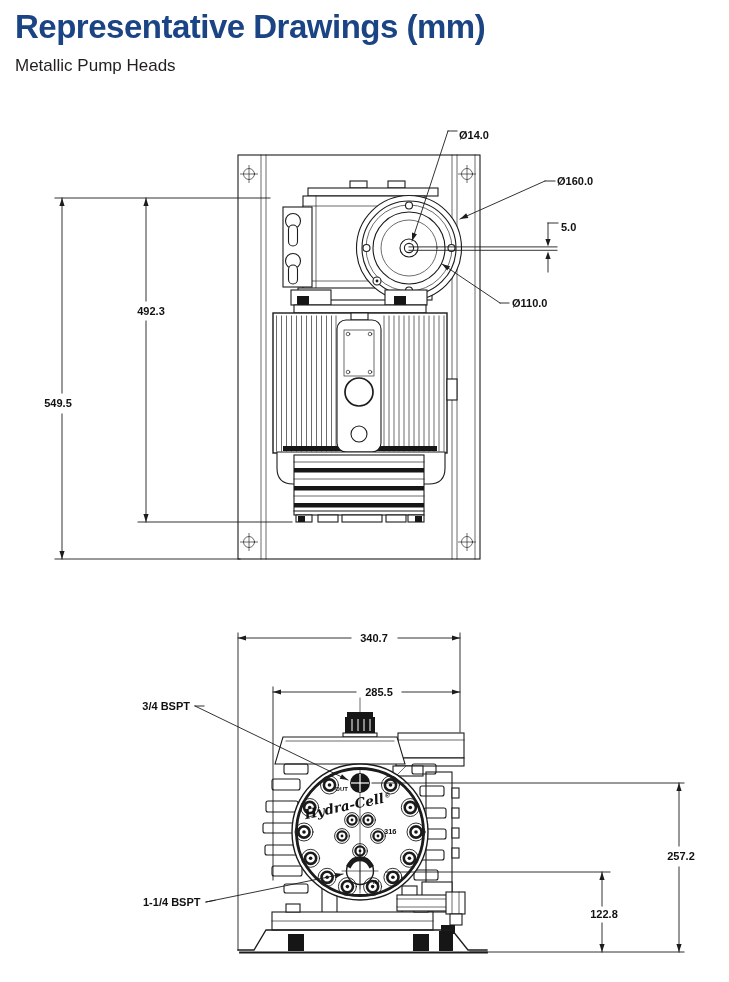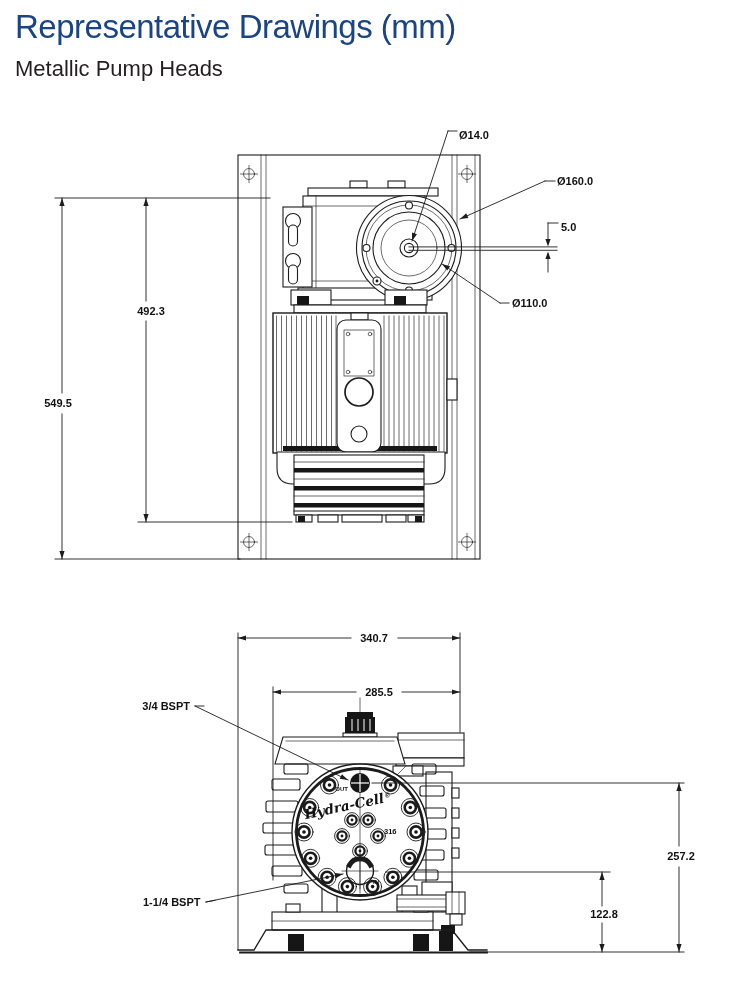--- a/index.html
+++ b/index.html
@@ -1,20 +1,20 @@
 <!DOCTYPE html>
 <html><head>
 <meta charset="utf-8">
 <style>
   html,body{margin:0;padding:0;background:#ffffff;}
   #page{position:relative;width:729px;height:982px;background:#fff;overflow:hidden;
         font-family:"Liberation Sans",sans-serif;}
-  #title{position:absolute;left:15px;top:8px;font-size:33px;font-weight:normal;
+  #title{position:absolute;left:15px;top:8px;font-size:33px;font-weight:bold;
          color:#1b4484;letter-spacing:-0.5px;}
-  #subtitle{position:absolute;left:15px;top:56px;font-size:22px;font-weight:normal;
+  #subtitle{position:absolute;left:15px;top:56px;font-size:17px;font-weight:normal;
          color:#231f20;}
   svg{position:absolute;left:0;top:0;}
   .s{stroke:#1c1c1c;fill:none;stroke-width:1.1;stroke-linecap:square;stroke-linejoin:miter;}
   .s2{stroke-width:1.7;}
   .s3{stroke-width:2.8;}
   .sthin{stroke-width:0.65;}
   .w{fill:#ffffff;}
   .dk{fill:#161616;stroke:none;}
   .dim{stroke:#1c1c1c;stroke-width:0.9;fill:none;stroke-linecap:square;}
   .arr{fill:#1c1c1c;stroke:none;}

